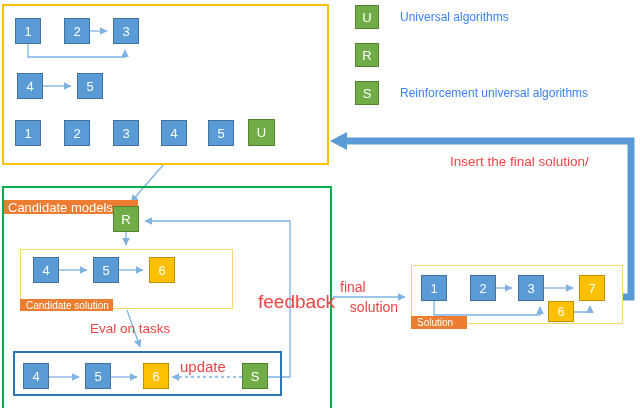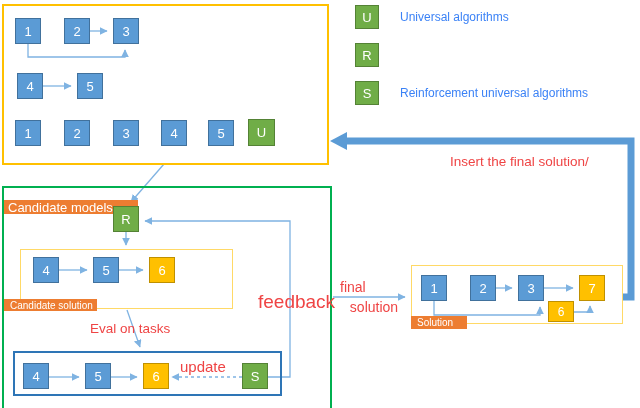--- a/index.html
+++ b/index.html
@@ -92,21 +92,21 @@
     <div class="legend-lbl">Reinforcement universal algorithms</div>
   </div>
 
   <div class="container green-box" style="left:2px;top:186px;width:330px;height:228px;"></div>
   <div class="node green" style="left:113px;top:206px;">R</div>
 
   <div class="container gold-box" style="left:20px;top:249px;width:213px;height:60px;"></div>
   <div class="node blue" style="left:33px;top:257px;">4</div>
   <div class="node blue" style="left:93px;top:257px;">5</div>
   <div class="node yellow" style="left:149px;top:257px;">6</div>
-  <div class="tag" style="left:4px;top:299px;width:93px;height:12px;font-size:10px;">Candidate solution</div>
+  <div class="tag" style="left:20px;top:299px;width:93px;height:12px;font-size:10px;">Candidate solution</div>
 
   <div class="txt" style="left:90px;top:321px;font-size:13.5px;">Eval on tasks</div>
 
   <div class="container eval-box" style="left:13px;top:351px;width:269px;height:45px;"></div>
   <div class="node blue" style="left:23px;top:363px;">4</div>
   <div class="node blue" style="left:85px;top:363px;">5</div>
   <div class="node yellow" style="left:143px;top:363px;">6</div>
   <div class="node green" style="left:242px;top:363px;">S</div>
   <div class="txt" style="left:180px;top:358px;font-size:15px;">update</div>
 

